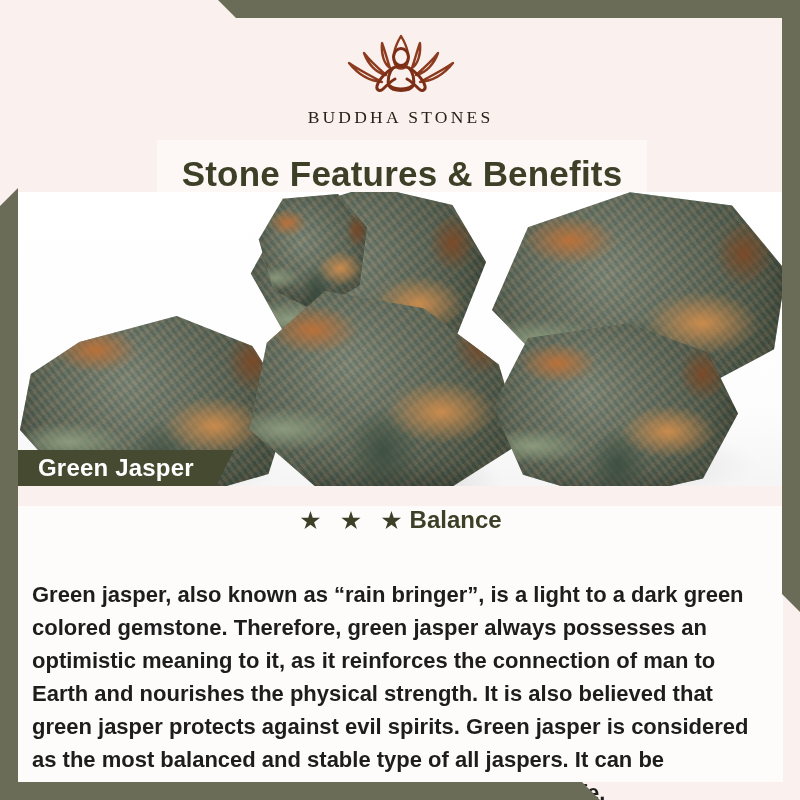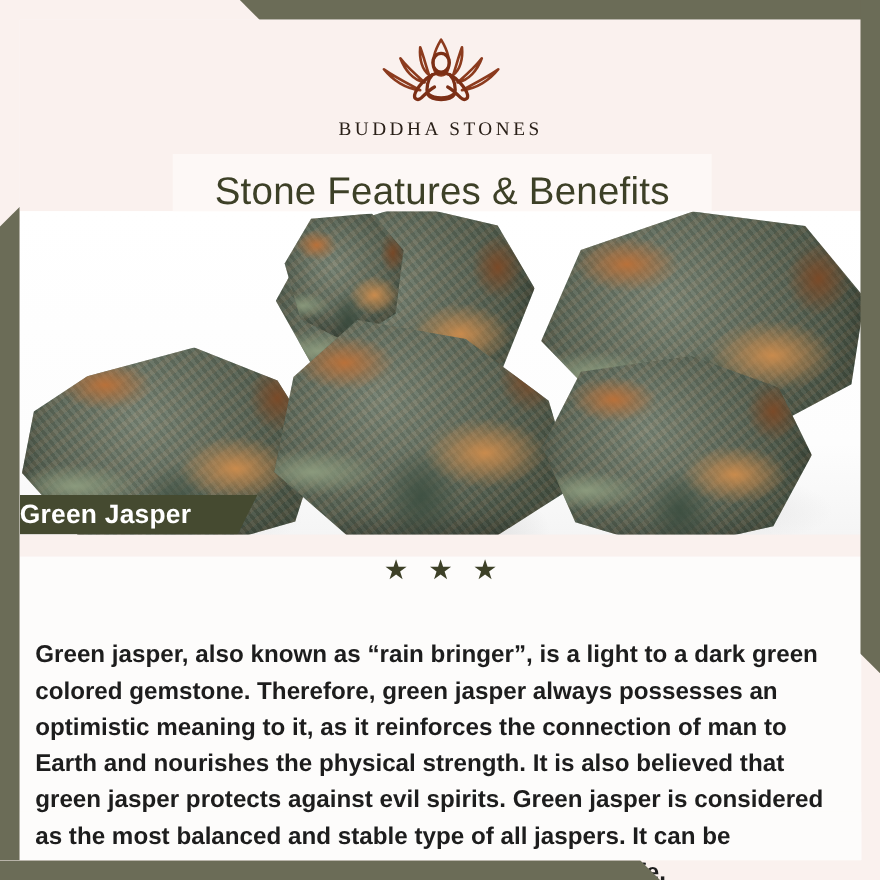--- a/index.html
+++ b/index.html
@@ -122,21 +122,21 @@
     width: 490px;
     height: 52px;
     background: #fdf8f6;
     z-index: 4;
     display: flex;
     align-items: center;
     justify-content: center;
   }
   .title-text {
     font-size: 35px;
-    font-weight: normal;
+    font-weight: bold;
     color: #3d4027;
     letter-spacing: 0.2px;
     white-space: nowrap;
     margin-top: 16px;
   }
 
   
   .hero {
     position: absolute;
     left: 18px;
@@ -190,20 +190,21 @@
     top: 450px;
     width: 216px;
     height: 36px;
     background: #454a30;
     clip-path: polygon(0 0, 216px 0, 198px 36px, 0 36px);
     z-index: 4;
     display: flex;
     align-items: center;
   }
   .stone-label-text {
+    margin-left: 20px;
     color: #ffffff;
     font-size: 24px;
     font-weight: bold;
     letter-spacing: 0.2px;
   }
 
   
   .benefits {
     position: absolute;
     left: 18px;
@@ -317,20 +318,21 @@
 
   <div class="benefits">
     <div class="benefit">
       <span class="benefit-star">★</span>
     </div>
     <div class="benefit">
       <span class="benefit-star">★</span>
     </div>
     <div class="benefit">
       <span class="benefit-star">★</span>
+      <span class="benefit-label">Balance</span>
     </div>
   </div>
 
   <p class="description">Green jasper, also known as “rain bringer”, is a light to a dark green colored gemstone. Therefore, green jasper always possesses an optimistic meaning to it, as it reinforces the connection of man to Earth and nourishes the physical strength. It is also believed that green jasper protects against evil spirits. Green jasper is considered as the most balanced and stable type of all jaspers. It can be particularly useful in giving a balance to your daily life.</p>
 
   <div class="pink-strip-bottom"></div>
 
   <div class="frame-top"></div>
   <div class="frame-right"></div>
   <div class="frame-left"></div>

